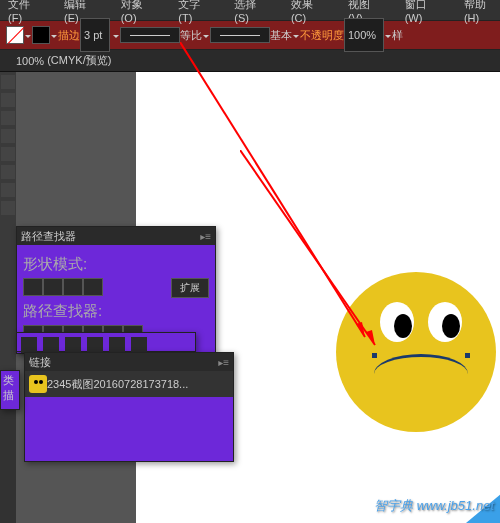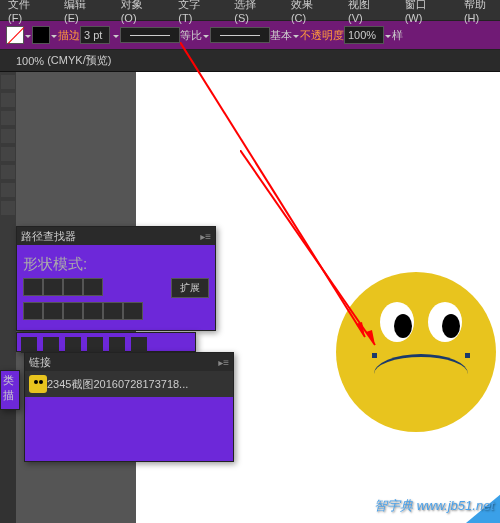--- a/index.html
+++ b/index.html
@@ -1,26 +1,26 @@
 <!DOCTYPE html>
 <html><head>
 <meta charset="utf-8">
 <style>
 *{margin:0;padding:0;box-sizing:border-box;font-family:"Microsoft YaHei",sans-serif;font-size:11px;color:#ccc}
 body{background:#323232;width:500px;height:523px;overflow:hidden;position:relative}
 .menubar{background:#323232;height:20px;display:flex;align-items:center;padding-left:4px;gap:17px}
 .menubar span{padding:2px 4px;cursor:default}
-.toolbar{background:#701a75;height:30px;display:flex;align-items:center;padding:0 6px;border-top:1px solid #222;border-bottom:1px solid #222}
+.toolbar{background:#7f1d1d;height:30px;display:flex;align-items:center;padding:0 6px;border-top:1px solid #222;border-bottom:1px solid #222}
 .swatch{width:18px;height:18px;border:1px solid #555;background:#fff;position:relative}
 .swatch.none::after{content:"";position:absolute;width:22px;height:1px;background:red;top:8px;left:-2px;transform:rotate(-45deg)}
 .swatch.black{background:#000}
 .dd{width:8px;height:8px;display:inline-block}
 .dd svg{width:8px;height:8px}
 .lbl{color:#ff9a3c}
-.field{background:#1e1e1e;border:1px solid #555;height:18px;padding:0 3px;display:flex;align-items:center;color:#ccc}
+.field{background:#1e1e1e;border:1px solid #555;height:34px;padding:0 3px;display:flex;align-items:center;color:#ccc}
 .stroke-w{width:30px}
 .style-box{width:60px;height:16px;background:#1e1e1e;border:1px solid #555;display:flex;align-items:center;justify-content:center}
 .line{width:40px;height:1px;background:#ccc}
 .doc-tab{background:#2a2a2a;height:22px;display:flex;align-items:center;padding-left:16px;border-bottom:1px solid #111}
 .left-tools{position:absolute;left:0;top:72px;width:16px;background:#3a3a3a;height:300px;display:flex;flex-direction:column;gap:2px;padding-top:2px}
 .tool{width:14px;height:14px;background:#444;margin:1px}
 .canvas{position:absolute;left:16px;top:72px;right:0;bottom:0;background:#555}
 .artboard{position:absolute;left:120px;top:0;width:390px;height:451px;background:#fff}
 .emoji{position:absolute;left:200px;top:200px;width:160px;height:160px;border-radius:50%;background:#e8c41e}
 .eye{position:absolute;width:34px;height:40px;background:#fff;border-radius:50%;top:30px}
@@ -149,20 +149,21 @@
 <div class="panel-body">
 <div class="sec-lbl">形状模式:</div>
 <div class="mode-row">
 <div class="mode-btn"></div>
 <div class="mode-btn"></div>
 <div class="mode-btn"></div>
 <div class="mode-btn"></div>
 <div style="flex:1"></div>
 <button class="expand-btn">扩展</button>
 </div>
+<div class="sec-lbl">路径查找器:</div>
 <div class="mode-row">
 <div class="mode-btn"></div>
 <div class="mode-btn"></div>
 <div class="mode-btn"></div>
 <div class="mode-btn"></div>
 <div class="mode-btn"></div>
 <div class="mode-btn"></div>
 </div>
 </div>
 </div>

